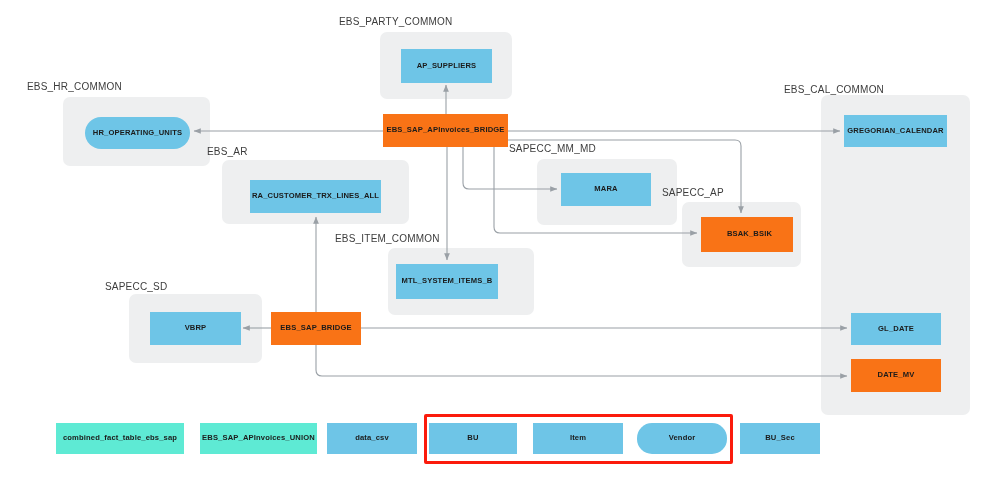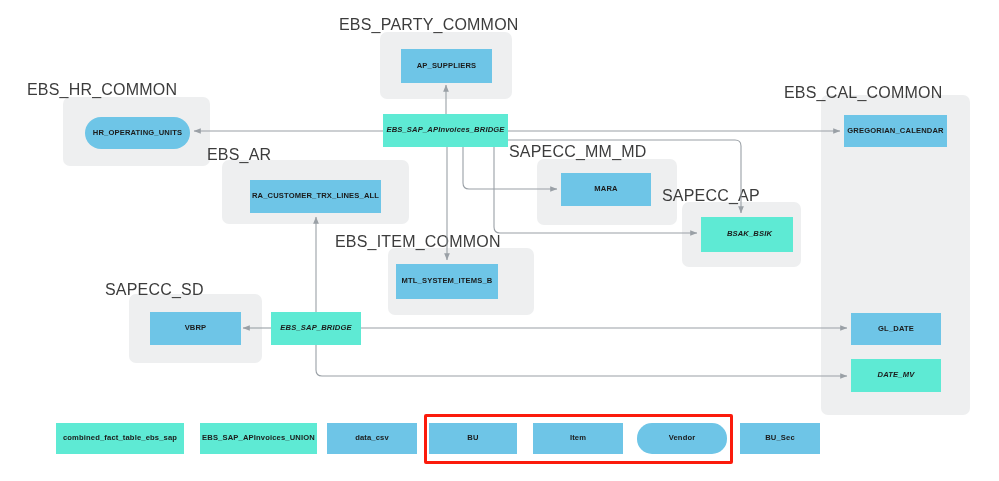--- a/index.html
+++ b/index.html
@@ -22,42 +22,42 @@
   }
   
   .group {
     position: absolute;
     background: #eeeff0;
     border-radius: 7px;
   }
   .group-label {
     position: absolute;
     color: #3c3c3c;
-    font-size: 16px;
+    font-size: 10px;
     font-family: "Liberation Sans", sans-serif;
     letter-spacing: .2px;
     white-space: nowrap;
   }
   
   .node {
     position: absolute;
     display: flex;
     align-items: center;
     justify-content: center;
     text-align: center;
     font-size: 7.6px;
     font-weight: bold;
     color: #1b1b1b;
     letter-spacing: .15px;
     box-sizing: border-box;
     padding: 0 3px;
     line-height: 1.1;
   }
   .node.blue  { background: #6ec5e7; }
-  .node.green { background: #5eead4; font-style: italic; }
+  .node.green { background: #f97316; }
   .node.purple{ background: #5eead4; }
 
   
   #edges {
     position: absolute;
     left: 0; top: 0;
     width: 999px; height: 481px;
     pointer-events: none;
   }
   

